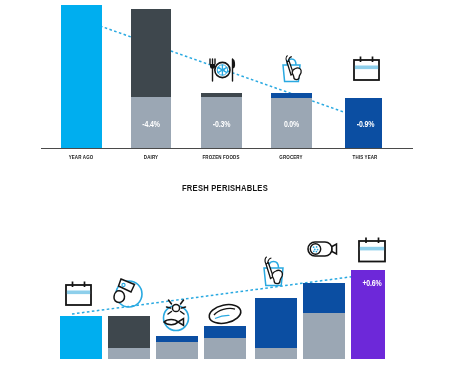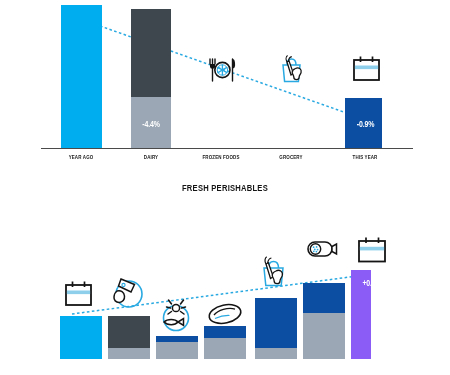--- a/index.html
+++ b/index.html
@@ -65,21 +65,29 @@
       <line x1="100" y1="26" x2="355" y2="116" stroke="#29A9E1" stroke-width="1.5" stroke-dasharray="2.6,2.4" stroke-linecap="butt"></line>
     </svg>
 
     <div class="bar" style="left:61px;top:5px;width:41px;height:143px;background:#00AEEF;"></div>
 
     <div class="bar" style="left:131px;top:9px;width:40px;height:139px;background:#9BA7B4;">
       <div class="seg" style="top:0;height:88px;background:#3E474D;"></div>
       <div class="vallabel" style="left:0;top:110px;width:40px;">-4.4%</div>
     </div>
 
-
+    <div class="bar" style="left:201px;top:93px;width:41px;height:55px;background:#9BA7B4;">
+      <div class="seg" style="top:0;height:4px;background:#3E474D;"></div>
+      <div class="vallabel" style="left:0;top:26px;width:41px;">-0.3%</div>
+    </div>
+
+    <div class="bar" style="left:271px;top:93px;width:41px;height:55px;background:#9BA7B4;">
+      <div class="seg" style="top:0;height:5px;background:#0B4EA2;"></div>
+      <div class="vallabel" style="left:0;top:26px;width:41px;">0.0%</div>
+    </div>
 
     <div class="bar" style="left:345px;top:98px;width:37px;height:50px;background:#0B4EA2;">
       <div class="vallabel" style="left:0;top:21px;width:41px;">-0.9%</div>
     </div>
 
     <div class="iconbox" style="left:206px;top:55px;width:32px;height:30px;">
       <svg viewBox="0 0 32 30">
 
         <g stroke="#141414" stroke-width="1.4" fill="none" stroke-linecap="round">
           <line x1="4" y1="4" x2="4" y2="9"></line>
@@ -161,21 +169,21 @@
     </div>
 
     <div class="bar" style="left:255px;top:124px;width:42px;height:61px;background:#9BA7B4;">
       <div class="seg" style="top:0;height:50px;background:#0B4EA2;"></div>
     </div>
 
     <div class="bar" style="left:303px;top:109px;width:42px;height:76px;background:#9BA7B4;">
       <div class="seg" style="top:0;height:30px;background:#0B4EA2;"></div>
     </div>
 
-    <div class="bar" style="left:351px;top:96px;width:20px;height:89px;background:#8b5cf6;">
+    <div class="bar" style="left:351px;top:96px;width:34px;height:89px;background:#6d28d9;">
       <div class="vallabel" style="left:0;top:8px;width:42px;">+0.6%</div>
     </div>
 
     <div class="iconbox" style="left:64px;top:106px;width:29px;height:28px;">
       <svg viewBox="0 0 29 28">
         <rect x="2" y="5" width="25" height="20" fill="#ffffff" stroke="#141414" stroke-width="1.8"></rect>
         <rect x="2.9" y="10.5" width="23.2" height="3.6" fill="#8ECFEB"></rect>
         <line x1="8.5" y1="1.5" x2="8.5" y2="7" stroke="#141414" stroke-width="1.7"></line>
         <line x1="20.5" y1="1.5" x2="20.5" y2="7" stroke="#141414" stroke-width="1.7"></line>
       </svg>

